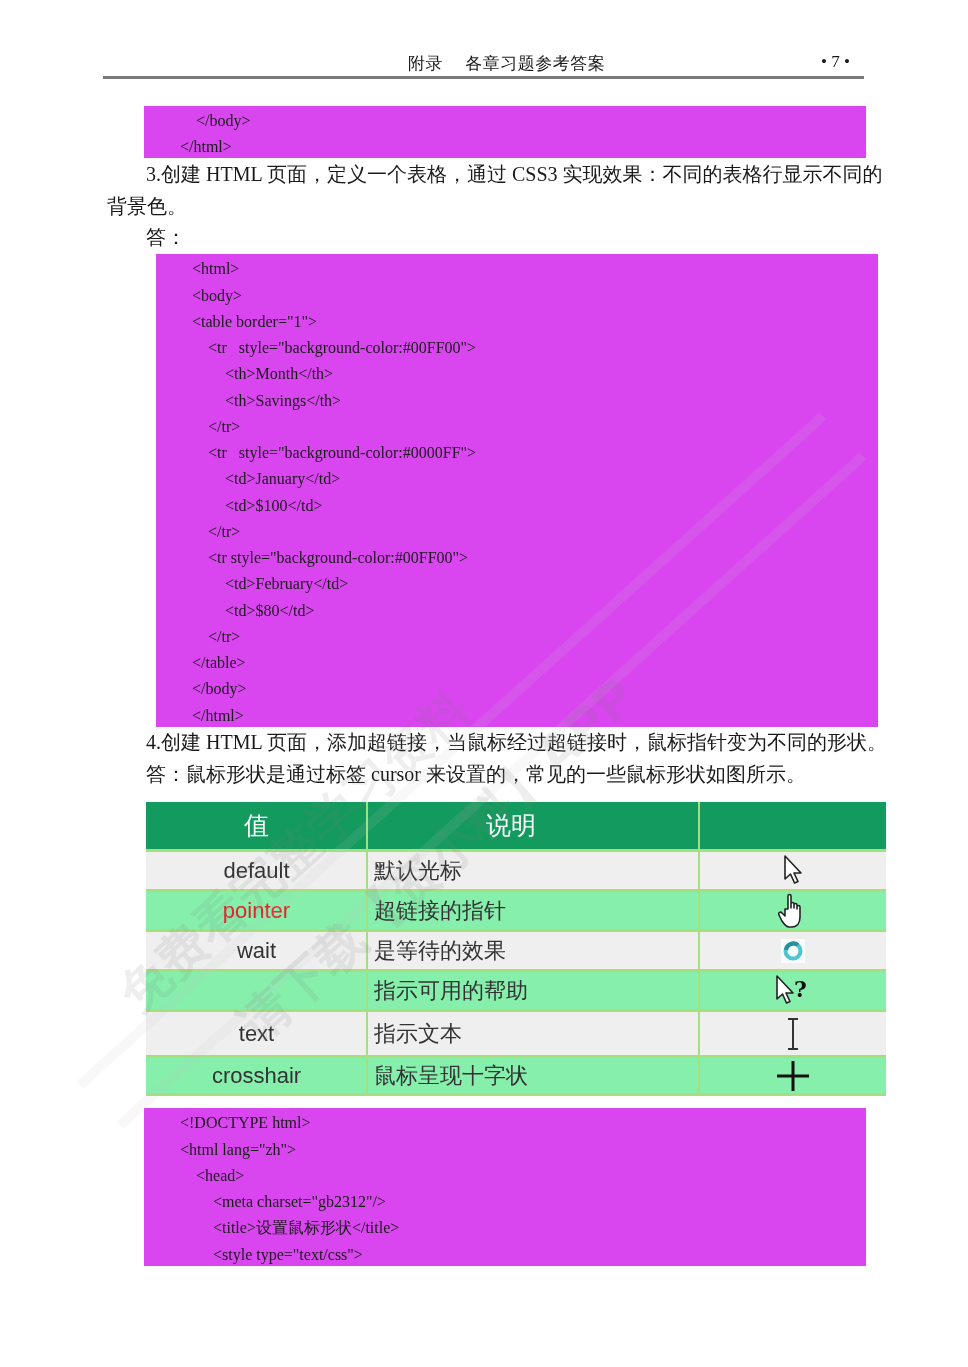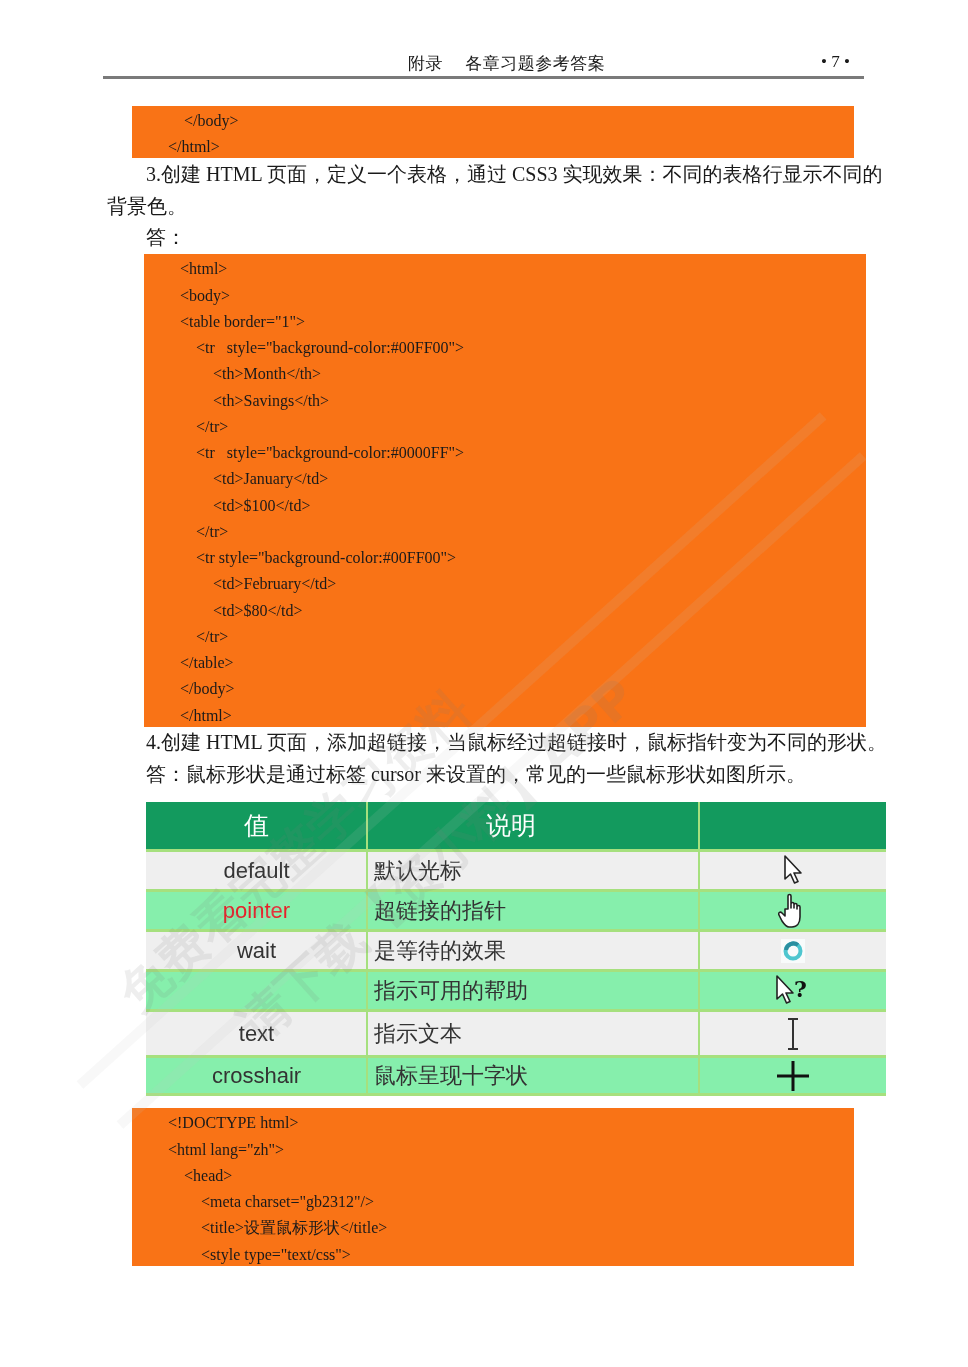--- a/index.html
+++ b/index.html
@@ -3,21 +3,21 @@
 <meta charset="utf-8">
 <style>
   html, body { margin:0; padding:0; background:#ffffff; }
   body { width:968px; height:1367px; position:relative; overflow:hidden;
          font-family:"Liberation Serif","DejaVu Serif",serif; color:#1a1a1a; }
   .running-head { position:absolute; left:103px; top:52px; width:761px; height:24px; }
   .running-head .title { position:absolute; left:305px; top:0; font-size:17px; letter-spacing:0.5px; white-space:pre; }
   .running-head .pageno { position:absolute; right:14px; top:0; font-size:17px; }
   .head-rule { position:absolute; left:103px; top:76px; width:761px; height:3px; background:#7a7a7a; }
 
-  .code-block { position:absolute; left:132px; width:722px; background:#f97316; }
+  .code-block { position:absolute; left:144px; width:722px; background:#d946ef; }
   .code-line { position:absolute; left:0; font-size:16px; white-space:pre; line-height:18px; color:#1a1a1a; }
   .code-line.i0 { left:36px; }
   .code-line.i1 { left:52px; }
   .code-line.i2 { left:69px; }
 
   .para { position:absolute; font-size:20px; white-space:nowrap; line-height:22px; }
 
   .cursor-table { position:absolute; left:146px; top:802px; width:740px; height:294px;
                   font-family:"Liberation Sans","DejaVu Sans",sans-serif; }
   .ct-header { position:absolute; left:0; top:0; width:740px; height:47px; background:#139a5e; }

